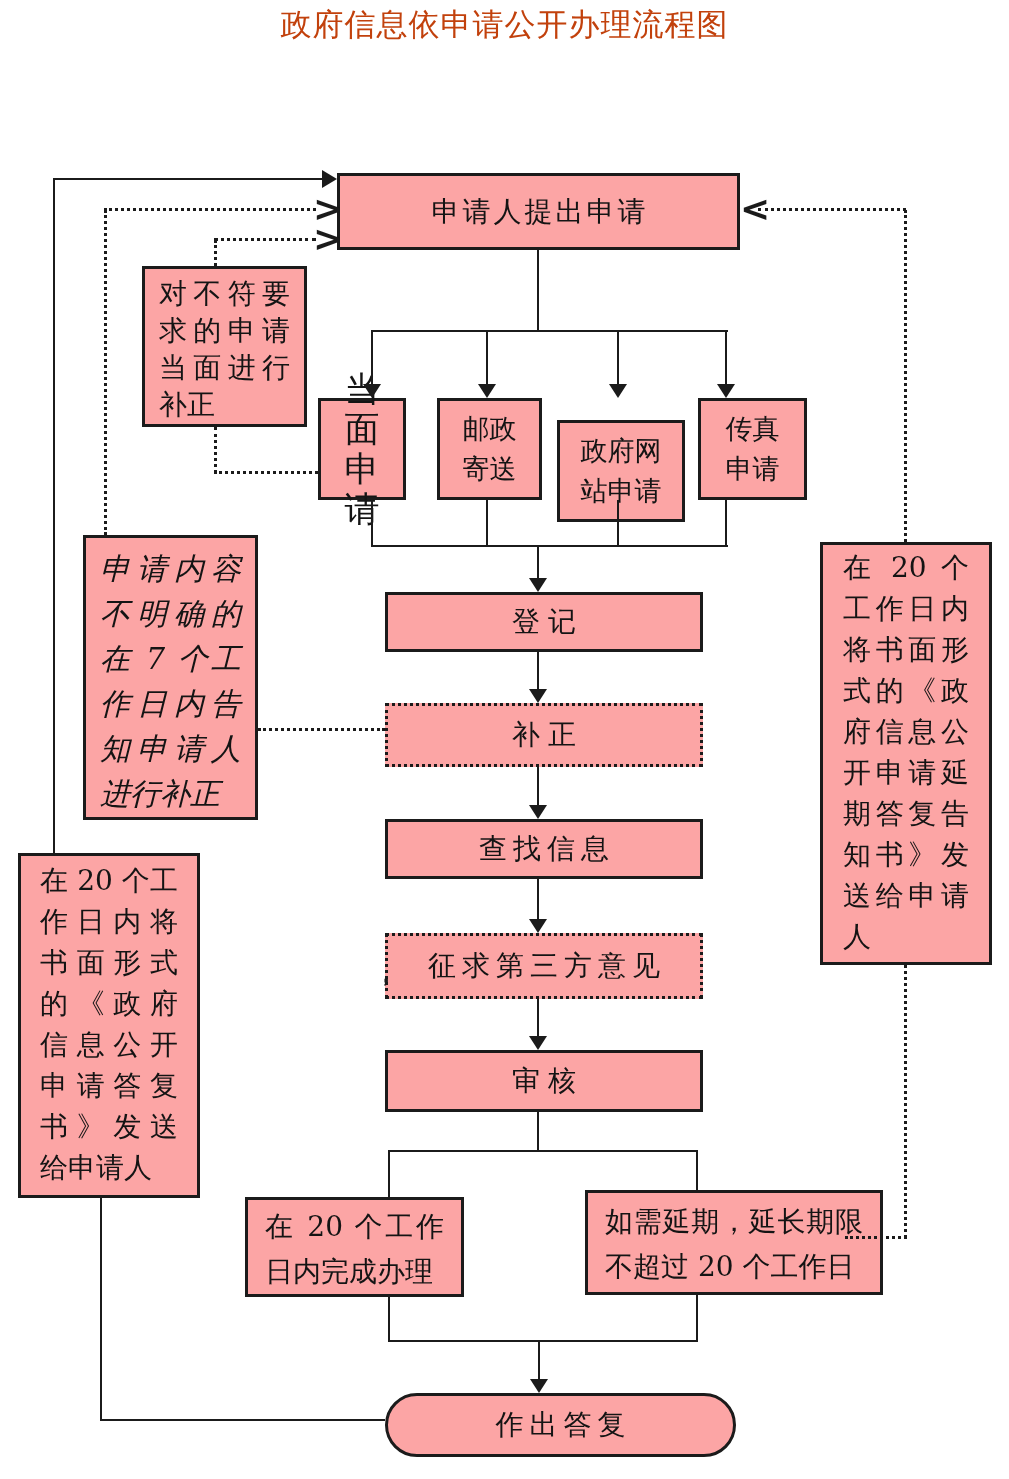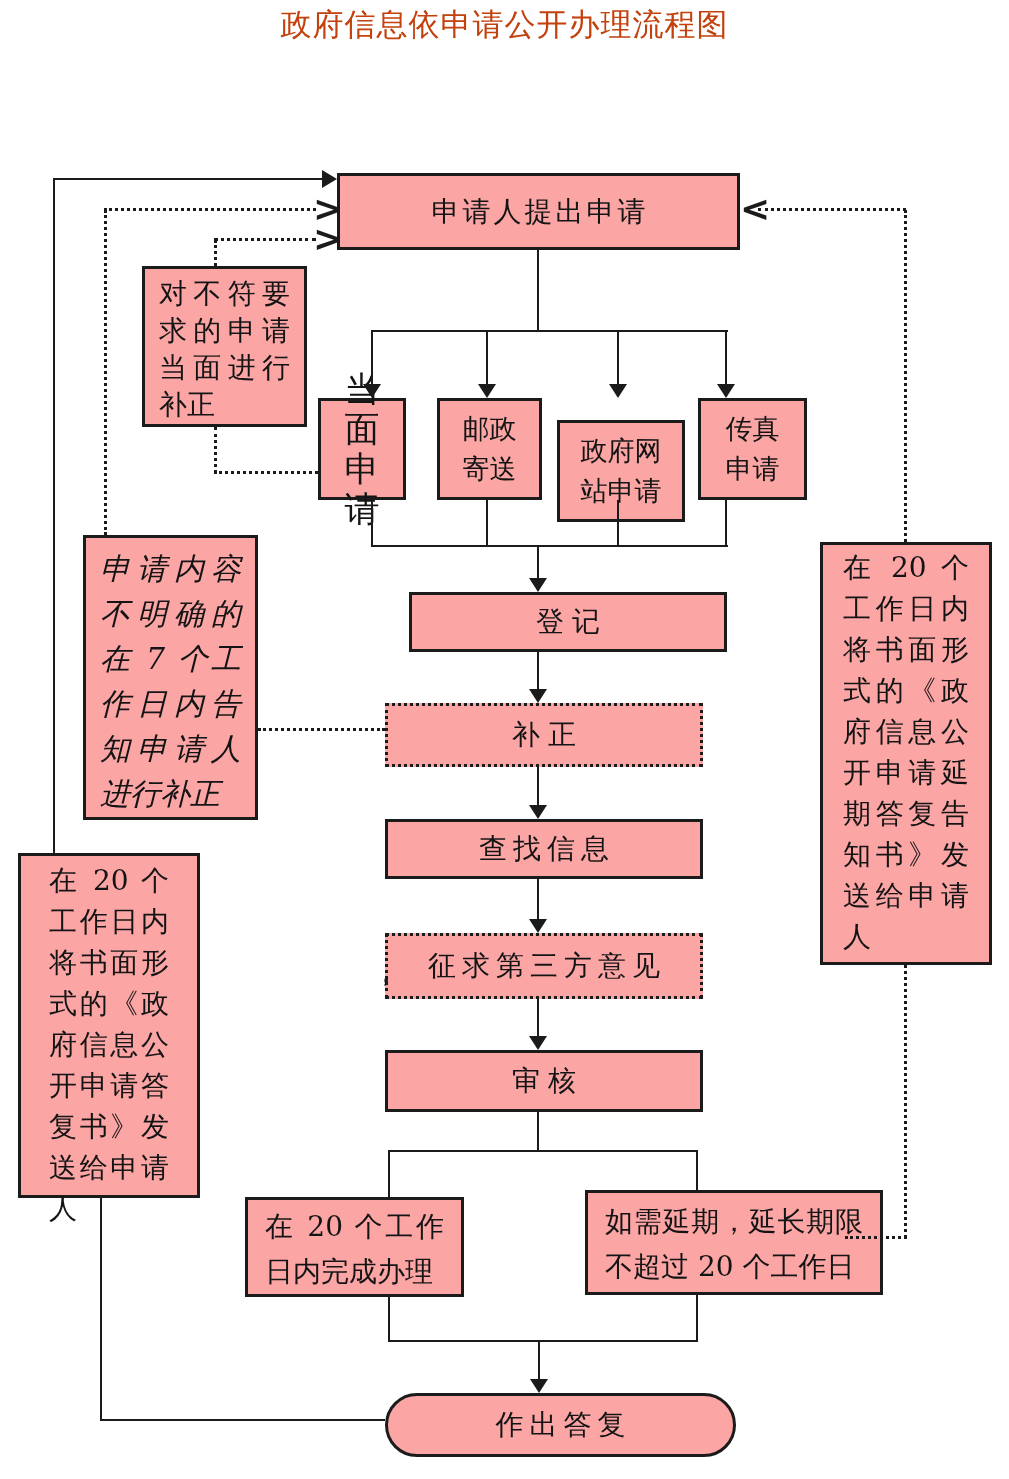--- a/index.html
+++ b/index.html
@@ -50,25 +50,25 @@
 
   <div class="box note" style="left:142px;top:266px;width:165px;height:161px;padding:6px 14px;line-height:37px;">对不符要求的申请当面进行补正</div>
 
   <div class="box center" style="left:318px;top:398px;width:88px;height:102px;padding:0 25px;font-size:35px;line-height:40px;">当面申请</div>
   <div class="box center" style="left:437px;top:398px;width:105px;height:102px;padding:0 12px;font-size:27px;line-height:40px;">邮政寄送</div>
   <div class="box center" style="left:557px;top:398px;width:128px;height:102px;padding:8px 12px;font-size:27px;line-height:40px;margin-top:22px;">政府网站申请</div>
   <div class="box center" style="left:698px;top:398px;width:109px;height:102px;padding:0 12px;font-size:27px;line-height:40px;">传真申请</div>
 
   <div class="box note" style="left:83px;top:535px;width:175px;height:285px;padding:8px 14px;font-size:30px;line-height:45px;font-style:italic;">申请内容不明确的在 7 个工作日内告知申请人进行补正</div>
 
-  <div class="box note" style="left:18px;top:853px;width:182px;height:345px;padding:4px 28px;line-height:41px;">在 20 个工作日内将书面形式的《政府信息公开申请答复书》发送给申请人</div>
+  <div class="box note" style="left:18px;top:853px;width:182px;height:345px;padding:4px 19px;line-height:41px;">在 20 个工作日内将书面形式的《政府信息公开申请答复书》发送给申请人</div>
 
   <div class="box note" style="left:820px;top:542px;width:172px;height:423px;padding:2px 20px;line-height:41px;">在 20 个工作日内将书面形式的《政府信息公开申请延期答复告知书》发送给申请人</div>
 
-  <div class="box center ls8" style="left:385px;top:592px;width:318px;height:60px;margin-left:24px;">登记</div>
+  <div class="box center ls8" style="left:385px;top:592px;width:318px;height:60px;">登记</div>
 
   <div class="box dotted center ls8" style="left:385px;top:703px;width:318px;height:64px;">补正</div>
 
   <div class="box center ls6" style="left:385px;top:819px;width:318px;height:60px;">查找信息</div>
 
   <div class="box dotted center ls6" style="left:385px;top:933px;width:318px;height:66px;">征求第三方意见</div>
 
   <div class="box center ls8" style="left:385px;top:1050px;width:318px;height:62px;">审核</div>
 
   <div class="box note" style="left:245px;top:1197px;width:219px;height:100px;padding:4px 17px;line-height:45px;">在 20 个工作日内完成办理</div>

